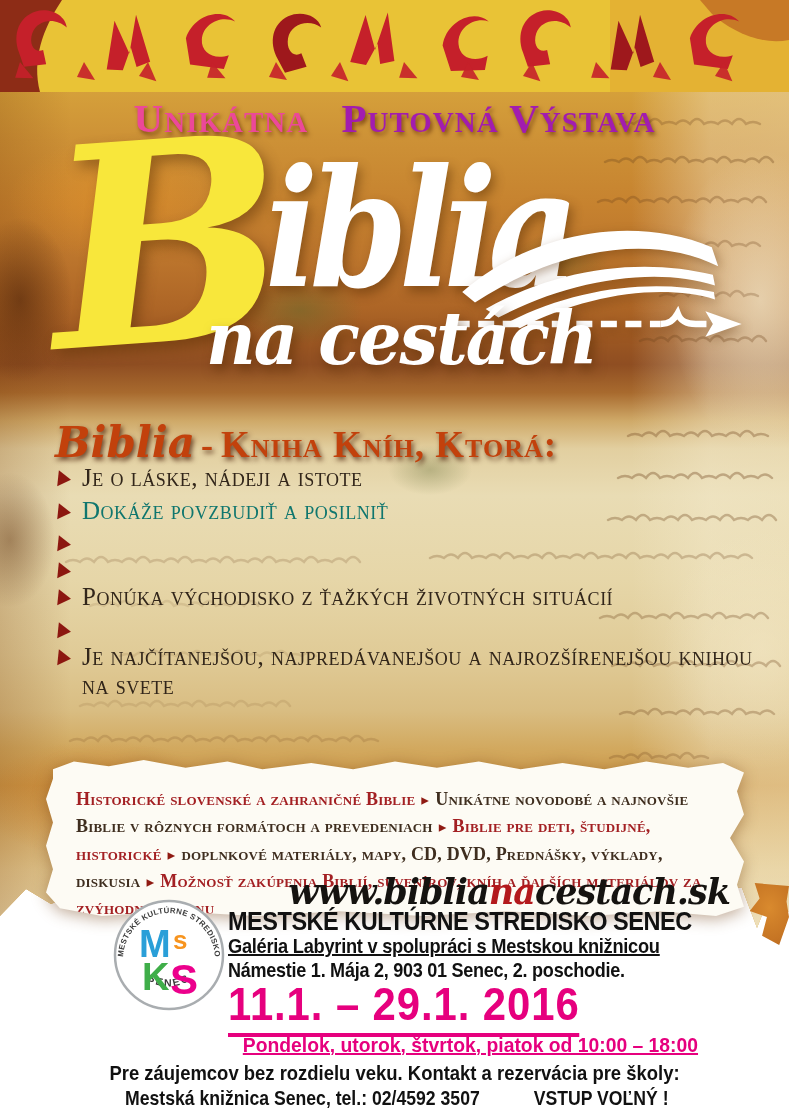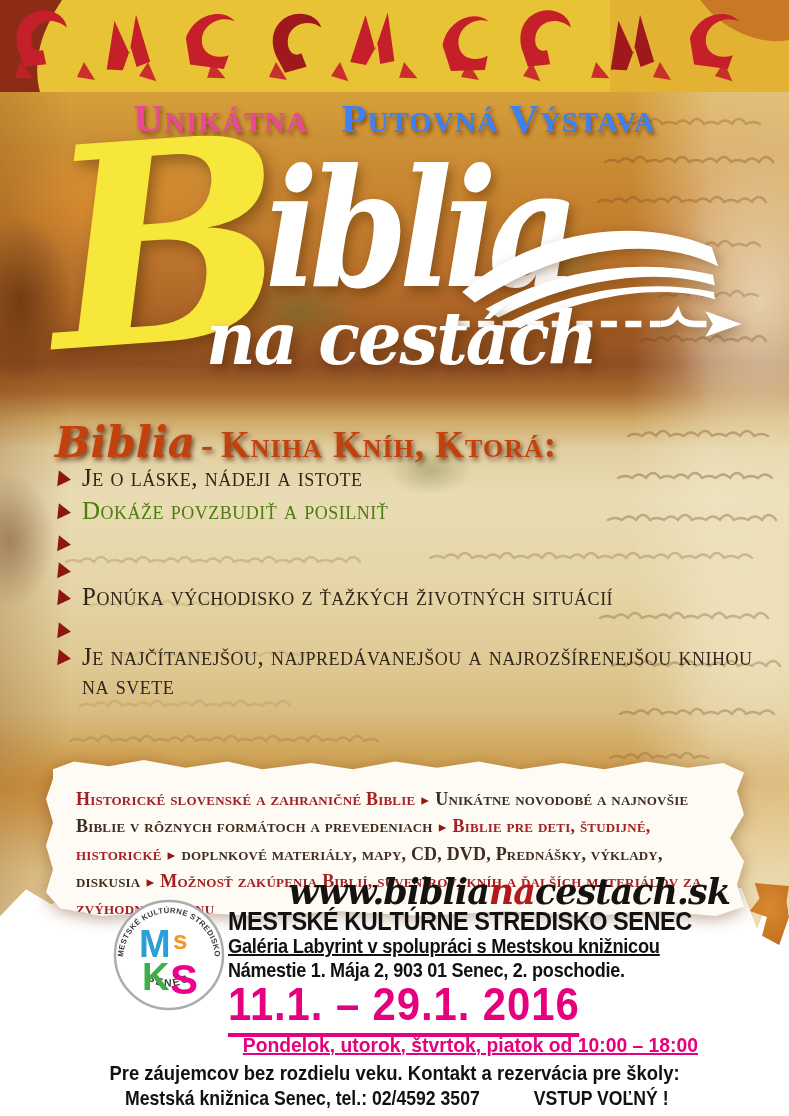--- a/index.html
+++ b/index.html
@@ -25,21 +25,21 @@
       361px 900px,331px 884px,301px 893px,281px 913px,259px 897px,231px 907px,201px 889px,171px 903px,
       141px 893px,111px 907px,81px 892px,51px 904px,26px 889px,0px 916px);}
   .scribbles{position:absolute;left:0;top:0;width:789px;height:935px;pointer-events:none;}
   
   .ornament{position:absolute;left:0;top:0;width:789px;height:92px;}
   
   .headline{position:absolute;left:0;top:94px;width:789px;text-align:center;
     font-variant:small-caps;font-weight:bold;font-size:41px;letter-spacing:1px;
     text-shadow:2px 3px 4px rgba(80,30,0,.6);white-space:nowrap;}
   .hl-y{color:#ec4899;margin-right:12px;}
-  .hl-w{color:#3b82f6;margin-left:10px;}
+  .hl-w{color:#a21caf;margin-left:10px;}
   
   .bigtitle{position:absolute;left:50px;top:126px;display:flex;align-items:flex-start;
     font-family:"DejaVu Serif",serif;font-style:italic;font-weight:bold;}
   .tB{font-size:278px;line-height:.85;color:#f8e73b;transform:rotate(-4deg);
     text-shadow:5px 7px 14px rgba(80,40,0,.45);}
   .tRest{font-size:163px;line-height:.9;margin:30px 0 0 -20px;color:#fff;letter-spacing:-10px;
     transform:scaleX(.86);transform-origin:left top;text-shadow:4px 6px 12px rgba(80,40,0,.45);}
   .subtitle{position:absolute;left:206px;top:296px;font-family:"DejaVu Serif",serif;
     font-style:italic;font-weight:bold;font-size:72px;color:#fff;letter-spacing:-2px;
     transform:scaleX(.95);transform-origin:left top;text-shadow:4px 6px 12px rgba(80,40,0,.5);}
@@ -48,21 +48,21 @@
   
   .kicker{position:absolute;left:55px;top:418px;color:#c2410c;white-space:nowrap;
     text-shadow:2px 3px 5px rgba(70,25,5,.75);}
   .k-script{font-family:"DejaVu Serif",serif;font-style:italic;font-weight:bold;font-size:42px;}
   .k-dash{font-weight:bold;font-size:36px;margin:0 8px 0 6px;}
   .k-rest{font-variant:small-caps;font-weight:bold;font-size:37px;letter-spacing:1px;}
   
   .bullets{position:absolute;left:58px;top:463px;width:695px;margin:0;padding:0;list-style:none;}
   .bullets li{display:flex;gap:11px;margin-bottom:3px;font-size:25px;line-height:1.18;
     font-variant:small-caps;letter-spacing:.5px;color:#32261a;}
-  .bullets li.red{color:#4d7c0f;}
+  .bullets li.red{color:#0f766e;}
   .arr{flex:none;width:0;height:0;border-left:13px solid #8c1710;border-top:8px solid transparent;
     border-bottom:8px solid transparent;margin-top:8px;transform:rotate(6deg);}
   
   .tornwrap{position:absolute;left:46px;top:760px;width:698px;height:156px;
     filter:drop-shadow(0 3px 8px rgba(110,60,15,.45));}
   .torn{width:100%;height:100%;background:#fdfbf4;box-sizing:border-box;padding:14px 20px 10px 18px;
     clip-path:polygon(1% 6%,4% 1%,9% 4%,14% 0%,20% 5%,26% 1%,31% 6%,38% 2%,44% 6%,50% 1%,56% 5%,
       62% 1%,68% 6%,74% 2%,80% 6%,86% 1%,92% 5%,97% 2%,100% 8%,99% 20%,100% 35%,98% 50%,100% 65%,
       99% 80%,100% 94%,96% 100%,88% 97%,78% 100%,66% 97%,54% 100%,42% 97%,30% 100%,18% 97%,8% 100%,
       2% 95%,0% 85%,1% 70%,0% 55%,1% 40%,0% 25%,1% 12%);}

